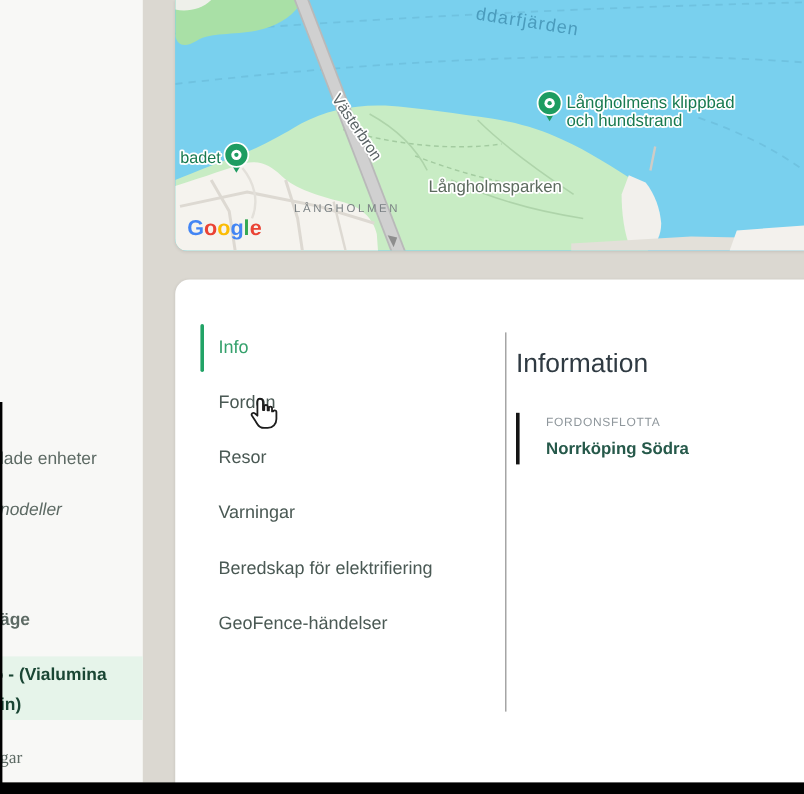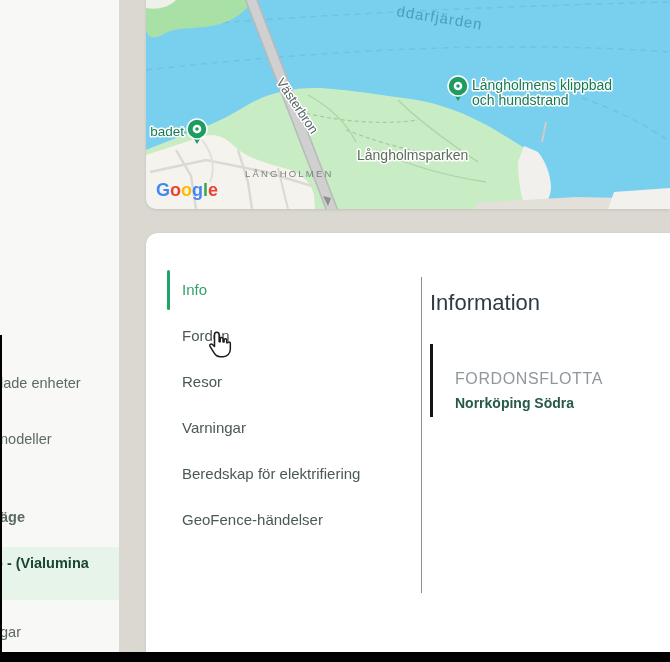--- a/index.html
+++ b/index.html
@@ -46,21 +46,21 @@
   .menu-item.active::before{
     content:"";position:absolute;left:-15px;top:-10px;width:3px;height:40px;
     background:#21a366;border-radius:2px;
   }
   .divider{position:absolute;left:275px;top:44px;width:1px;height:316px;background:#8f8f8f;}
   .info-panel{position:absolute;left:284px;top:57px;}
   .info-title{font-size:22px;color:#2f3a42;font-weight:500;}
   .info-block{
     margin-top:28px;border-left:3px solid #141414;padding:3px 0 6px 22px;
   }
-  .info-field-label{font-size:16px;color:#8f979c;letter-spacing:.6px;margin-top:23px;}
+  .info-field-label{font-size:10px;color:#8f979c;letter-spacing:.6px;}
   .info-field-value{font-size:14px;font-weight:bold;color:#26594a;margin-top:7px;}
   
   .letterbox-bottom{position:absolute;left:0;bottom:0;width:670px;height:10px;background:#000;z-index:5;}
   .letterbox-left{position:absolute;left:0;top:335px;width:2px;height:327px;background:#000;z-index:6;}
   
   .cursor{position:absolute;left:207px;top:331px;z-index:7;pointer-events:none;}
   
   .gl-b{fill:#4285F4;} .gl-r{fill:#EA4335;} .gl-y{fill:#FBBC05;} .gl-g{fill:#34A853;}
 </style>
 </head>
@@ -145,26 +145,27 @@
     <div class="info-title">Information</div>
     <div class="info-block">
       <div class="info-field-label">FORDONSFLOTTA</div>
       <div class="info-field-value">Norrköping Södra</div>
     </div>
   </div>
 </div>
 
 <div class="sidebar">
   <div class="side-frag" style="top:375px;">lade enheter</div>
-  <div class="side-frag" style="top:431px;">nodeller</div>
+  <div class="side-frag" style="top:417px;font-style:italic;">nodeller</div>
   <div class="side-frag" style="top:509px;font-weight:bold;">äge</div>
   <div class="side-highlight">
     <div class="l1">o - (Vialumina</div>
+    <div class="l2">in)</div>
   </div>
-  <div class="side-frag" style="top:624px;">gar</div>
+  <div class="side-frag" style="top:624px;font-family:Liberation Serif, serif;">gar</div>
 </div>
 
 <div class="cursor">
   <svg width="26" height="28" viewBox="0 0 24 26">
     <path d="M8.8,1.2 C10.2,1.2 11.2,2.2 11.2,3.6 L11.2,10 L12.2,10 L12.2,7 C12.2,5.7 14.8,5.7 14.8,7 L14.8,10.2 L15.8,10.2 L15.8,8.2 C15.8,6.9 18.2,6.9 18.2,8.2 L18.2,11 L19.2,11 C19.3,9.9 21.6,10 21.6,11.3 L21.6,16.8 C21.6,20.8 18.8,23.8 14.9,23.8 L12.1,23.8 C9.7,23.8 8,22.7 6.8,20.7 L2.6,14.1 C1.9,12.9 3.6,11.5 4.9,12.5 L6.9,14.3 L6.9,3.6 C6.9,2.2 7.8,1.2 8.8,1.2 Z" fill="#ffffff" stroke="#1d1d1d" stroke-width="1.4" stroke-linejoin="round"></path>
   </svg>
 </div>
 <div class="letterbox-left"></div>
 <div class="letterbox-bottom"></div>
 

